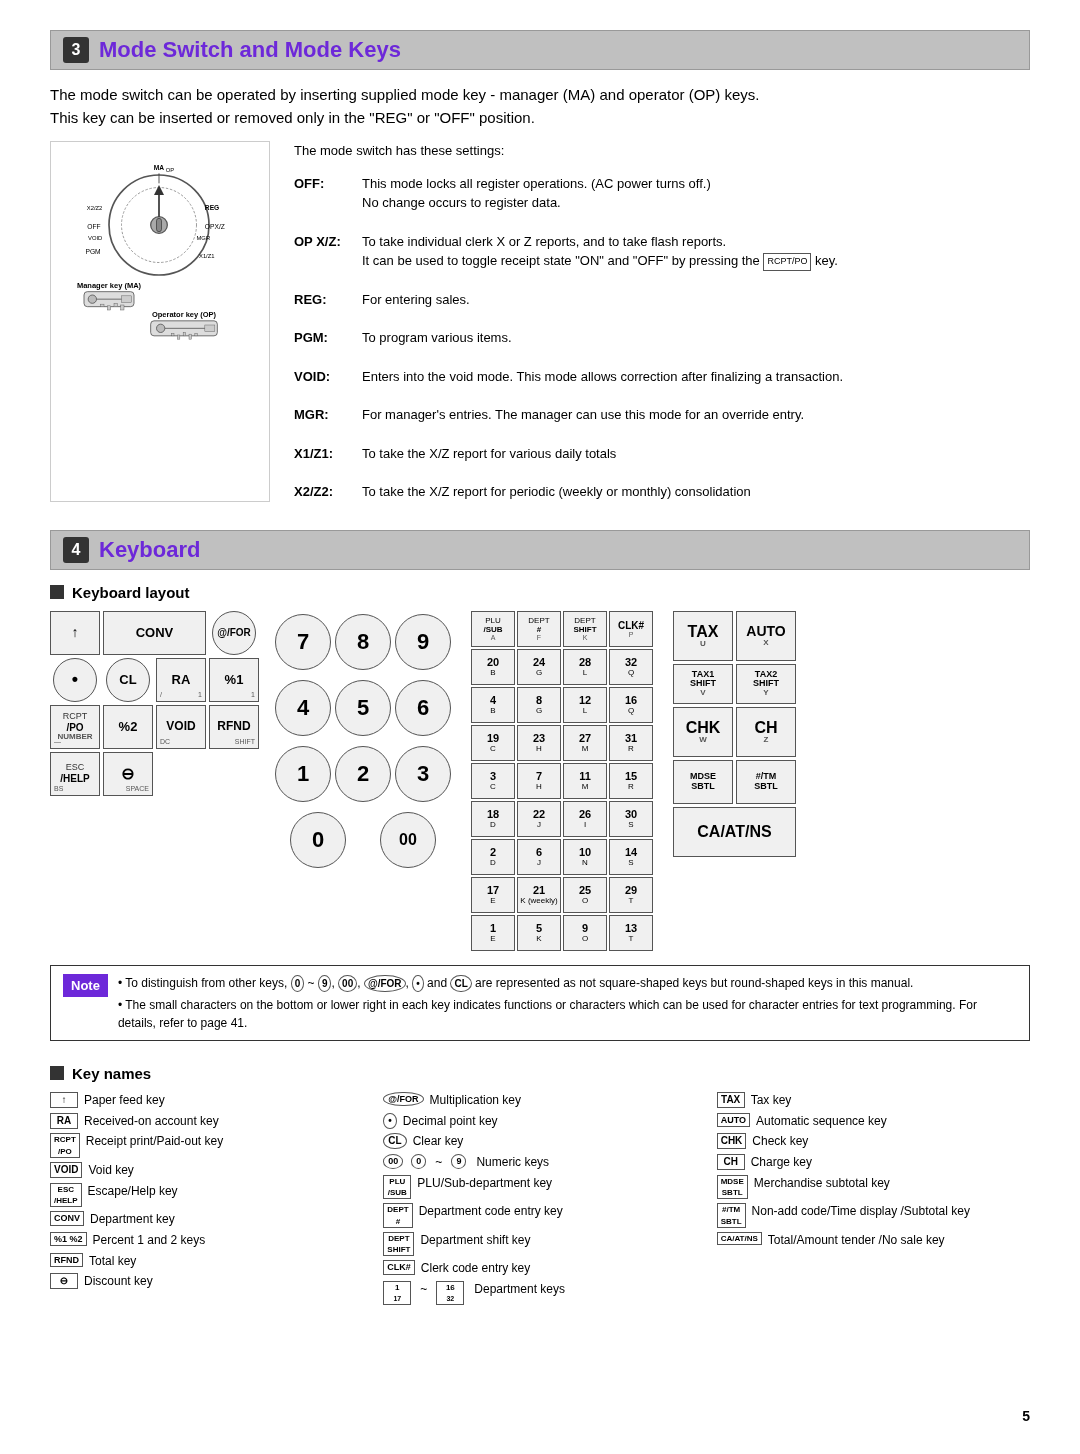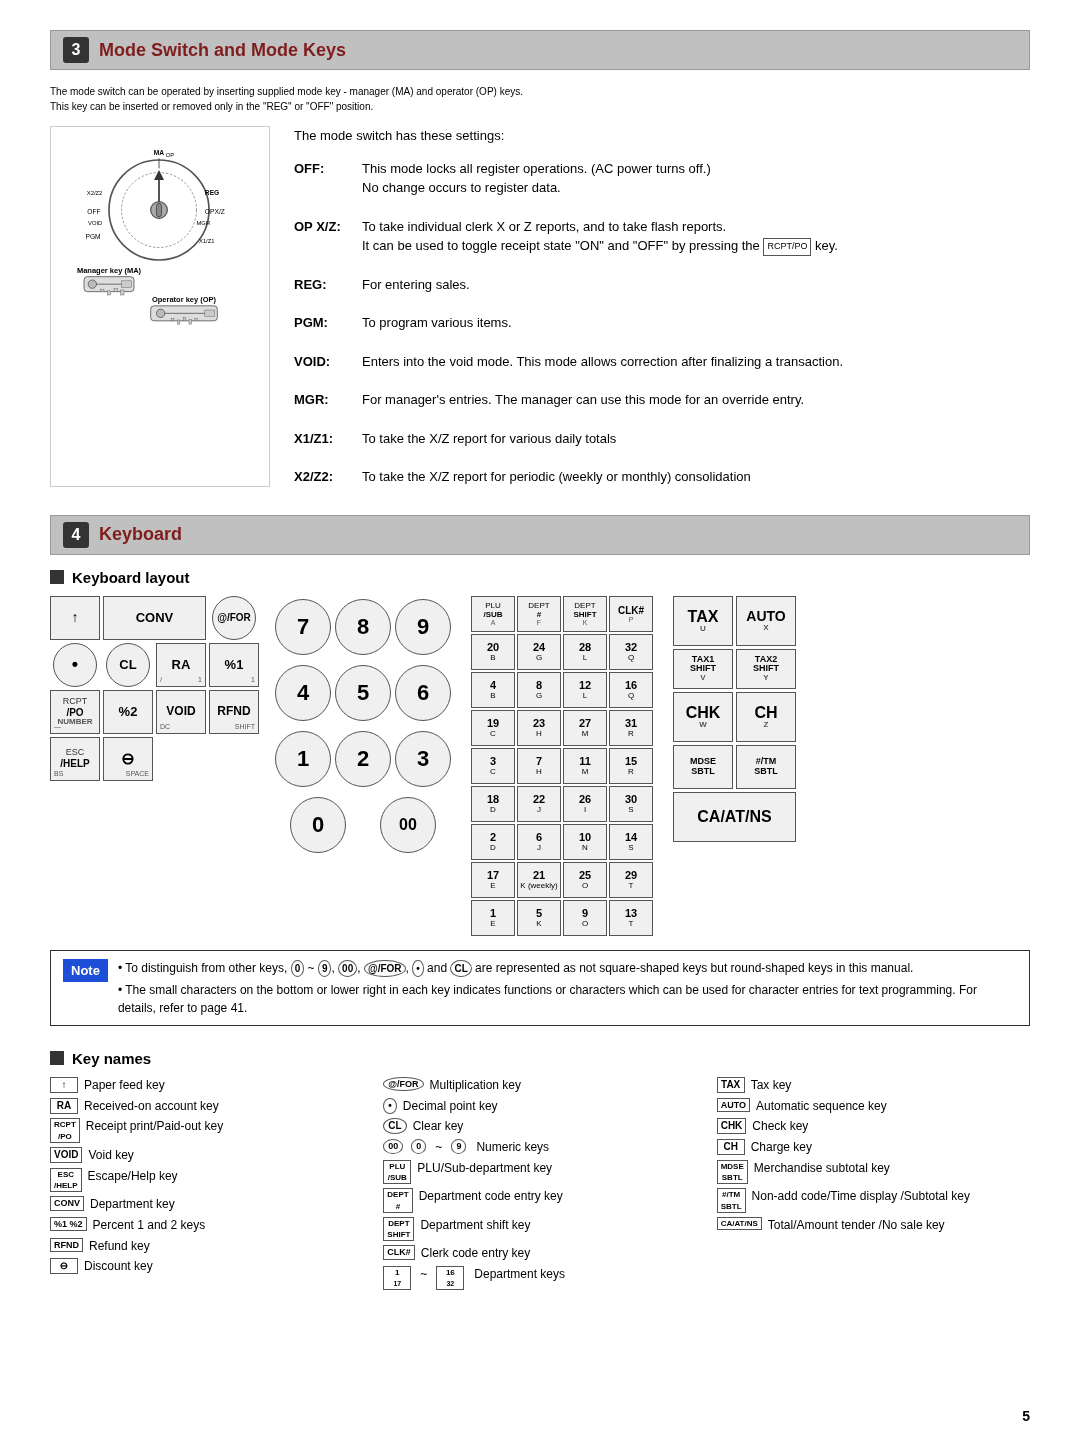--- a/index.html
+++ b/index.html
@@ -29,28 +29,28 @@
       font-size: 16px;
       width: 26px;
       height: 26px;
       display: flex;
       align-items: center;
       justify-content: center;
       margin-right: 10px;
       border-radius: 3px;
     }
     .section-title {
-      font-size: 18px;
-      font-weight: bold;
-      color: #7f1d1d;
+      font-size: 22px;
+      font-weight: bold;
+      color: #6d28d9;
     }
 
     
     .mode-intro {
-      font-size: 10px;
+      font-size: 15px;
       margin-bottom: 12px;
       line-height: 1.5;
     }
 
     .mode-content {
       display: flex;
       gap: 24px;
       margin-bottom: 28px;
     }
 
@@ -223,21 +223,21 @@
       border: 1.5px solid #333;
       padding: 8px 12px;
       margin: 10px 0;
       display: flex;
       gap: 10px;
       font-size: 12px;
       line-height: 1.5;
     }
     .note-label {
       font-weight: bold;
-      background: #1d4ed8;
+      background: #6d28d9;
       color: #fff;
       padding: 2px 8px;
       font-size: 13px;
       white-space: nowrap;
       align-self: flex-start;
     }
 
     
     .key-names-grid {
       display: grid;
@@ -772,21 +772,21 @@
         <div class="kn-row" style="margin-top:4px;">
           <span class="kn-badge" style="font-size:9px;">CONV</span>
           <span>Department key</span>
         </div>
         <div class="kn-row" style="margin-top:4px;">
           <span class="kn-badge" style="font-size:9px;">%1 %2</span>
           <span>Percent 1 and 2 keys</span>
         </div>
         <div class="kn-row" style="margin-top:4px;">
           <span class="kn-badge" style="font-size:9px;">RFND</span>
-          <span>Refund key</span>
+          <span>Total key</span>
         </div>
         <div class="kn-row" style="margin-top:4px;">
           <span class="kn-badge">⊖</span>
           <span>Discount key</span>
         </div>
       </div>
 
       <div>
         <div class="kn-row">
           <span class="kn-round" style="font-size:9px;">@/FOR</span>

